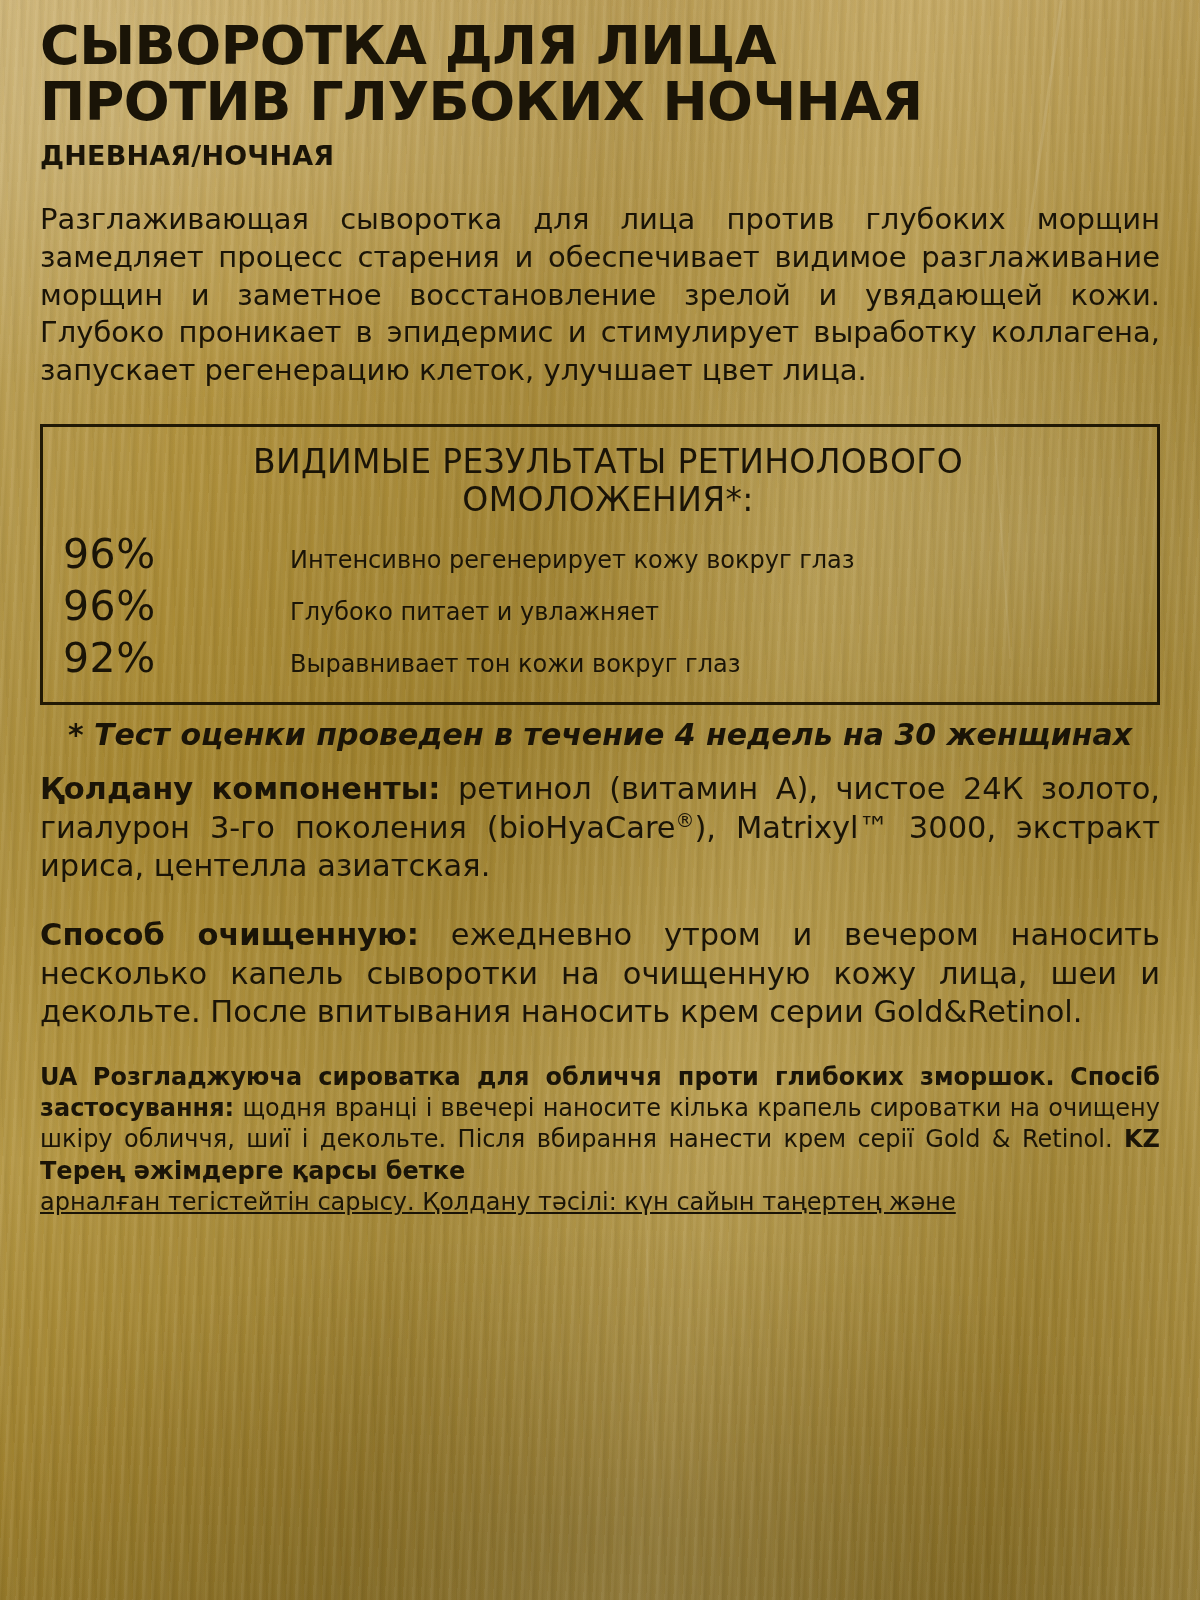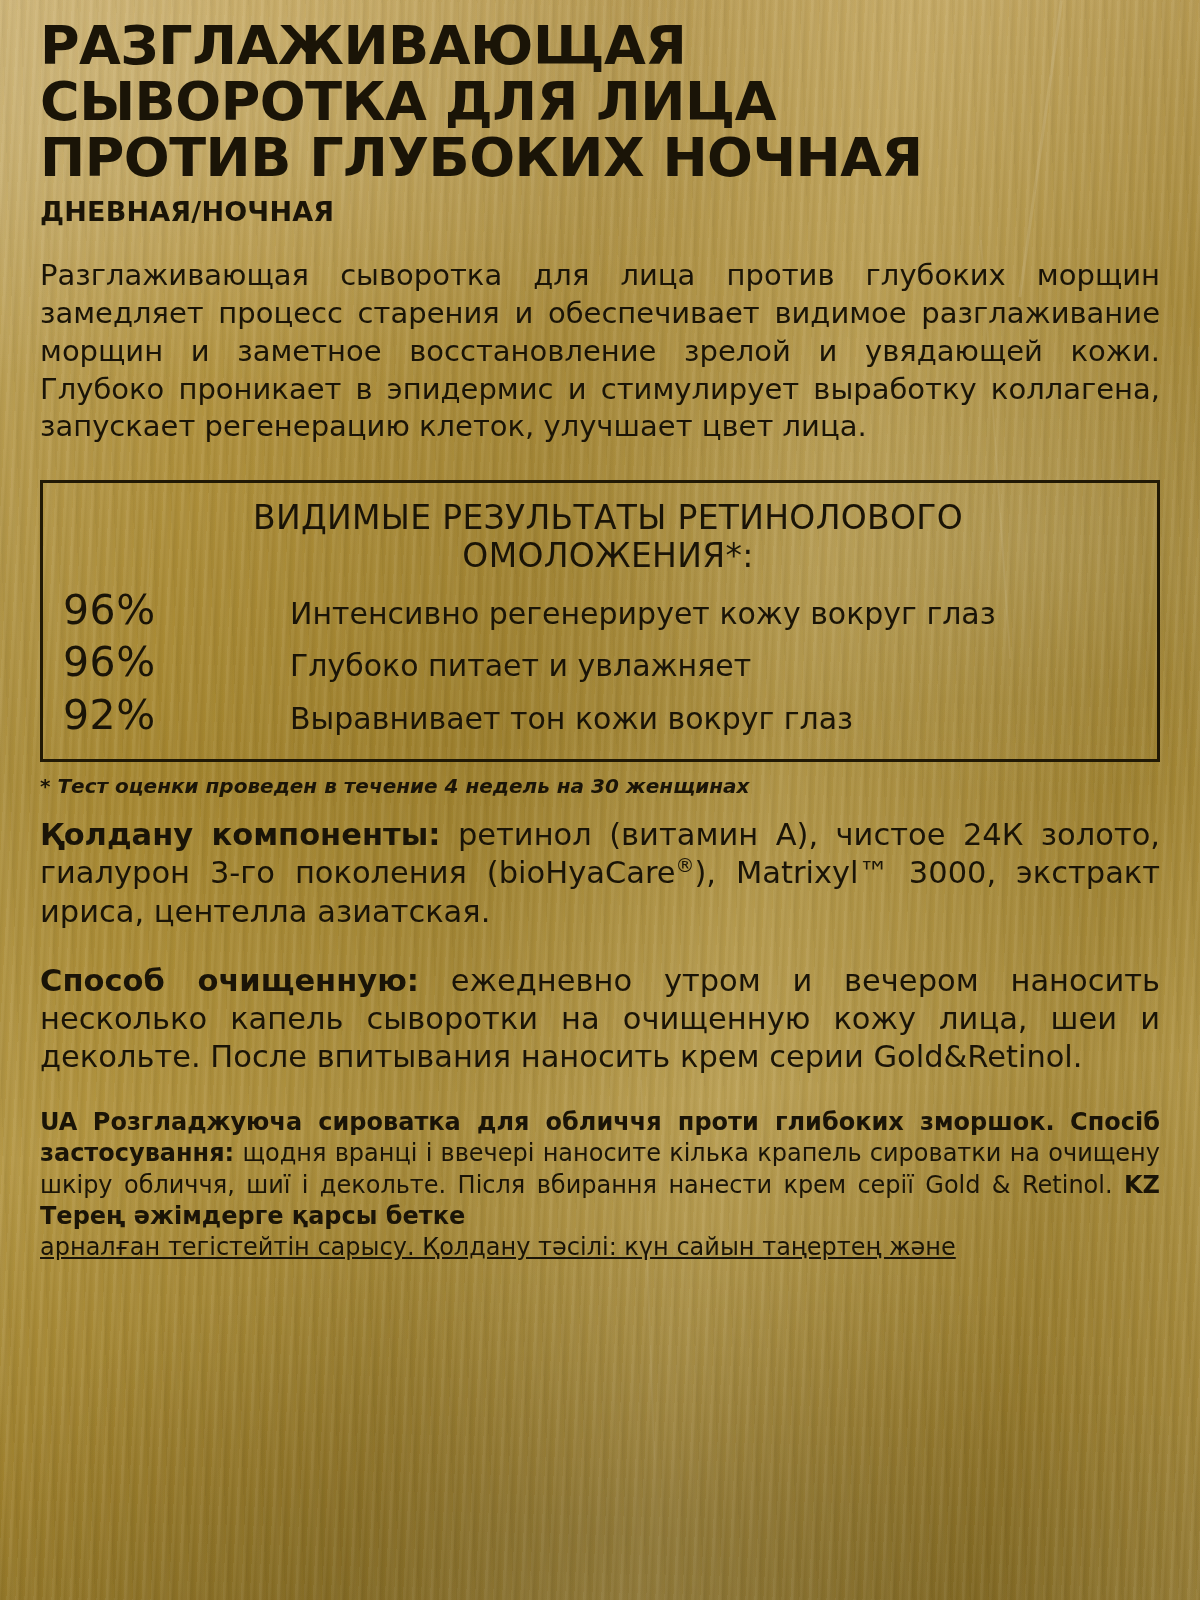--- a/index.html
+++ b/index.html
@@ -83,29 +83,29 @@
     gap: 42px;
   }
   .result-pct {
     width: 185px;
     flex: 0 0 185px;
     font-size: 41px;
     letter-spacing: 0.5px;
     line-height: 1.05;
   }
   .result-label {
-    font-size: 30px;
+    font-size: 24px;
     line-height: 1.1;
   }
   .footnote {
     margin-top: 12px;
-    text-align: left;
+    text-align: center;
     font-style: italic;
     font-weight: 600;
-    font-size: 20px;
+    font-size: 30px;
   }
   .para {
     margin-top: 18px;
     font-size: 30.5px;
     line-height: 1.26;
     text-align: justify;
     text-justify: inter-word;
   }
   .para b { font-weight: 700; }
   .para.usage { margin-top: 22px; }
@@ -126,21 +126,20 @@
 <div class="bg">
   <div class="scratch" style="left:1060px; top:0px; width:3px; height:300px; transform: rotate(8deg); opacity:.45;"></div>
   <div class="scratch" style="left:980px; top:240px; width:2px; height:420px; transform: rotate(-4deg); opacity:.30;"></div>
   <div class="scratch" style="left:150px; top:520px; width:2px; height:260px; transform: rotate(3deg); opacity:.22;"></div>
   <div class="scratch" style="left:640px; top:1080px; width:2px; height:380px; transform: rotate(-2deg); opacity:.20;"></div>
 </div>
 
 <div class="content">
 
   <h1 class="title">
-    <span class="title-line">РАЗГЛАЖИВАЮЩАЯ</span>
     <span class="title-line">СЫВОРОТКА ДЛЯ ЛИЦА</span>
     <span class="title-line">ПРОТИВ ГЛУБОКИХ НОЧНАЯ</span>
   </h1>
 
   <div class="subtitle">ДНЕВНАЯ/НОЧНАЯ</div>
 
   <p class="intro">Разглаживающая сыворотка для лица против глубоких морщин замедляет процесс старения и обеспечивает видимое разглаживание морщин и заметное восстановление зрелой и увядающей кожи. Глубоко проникает в эпидермис и стимулирует выработку коллагена, запускает регенерацию клеток, улучшает цвет лица.</p>
 
   <div class="results-box">
     <div class="results-title">

